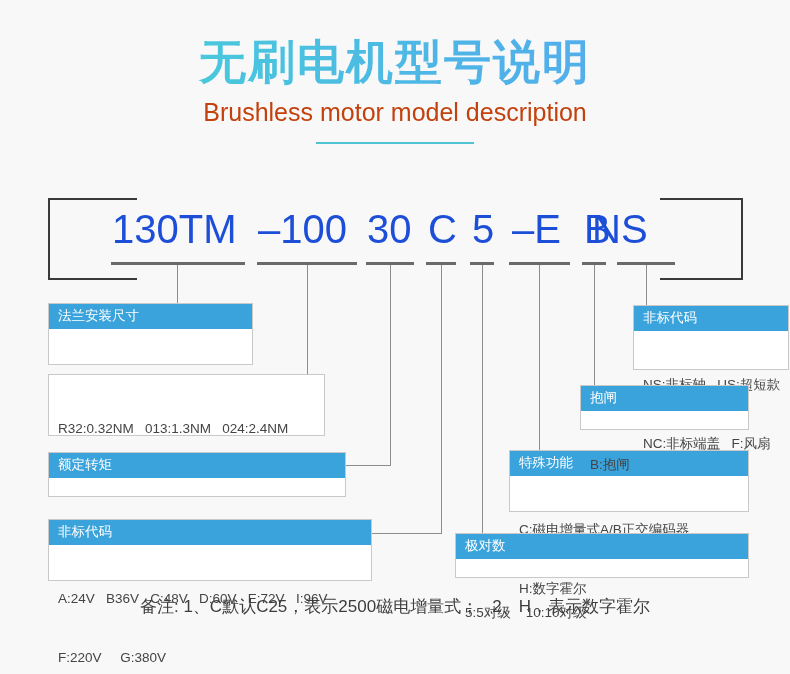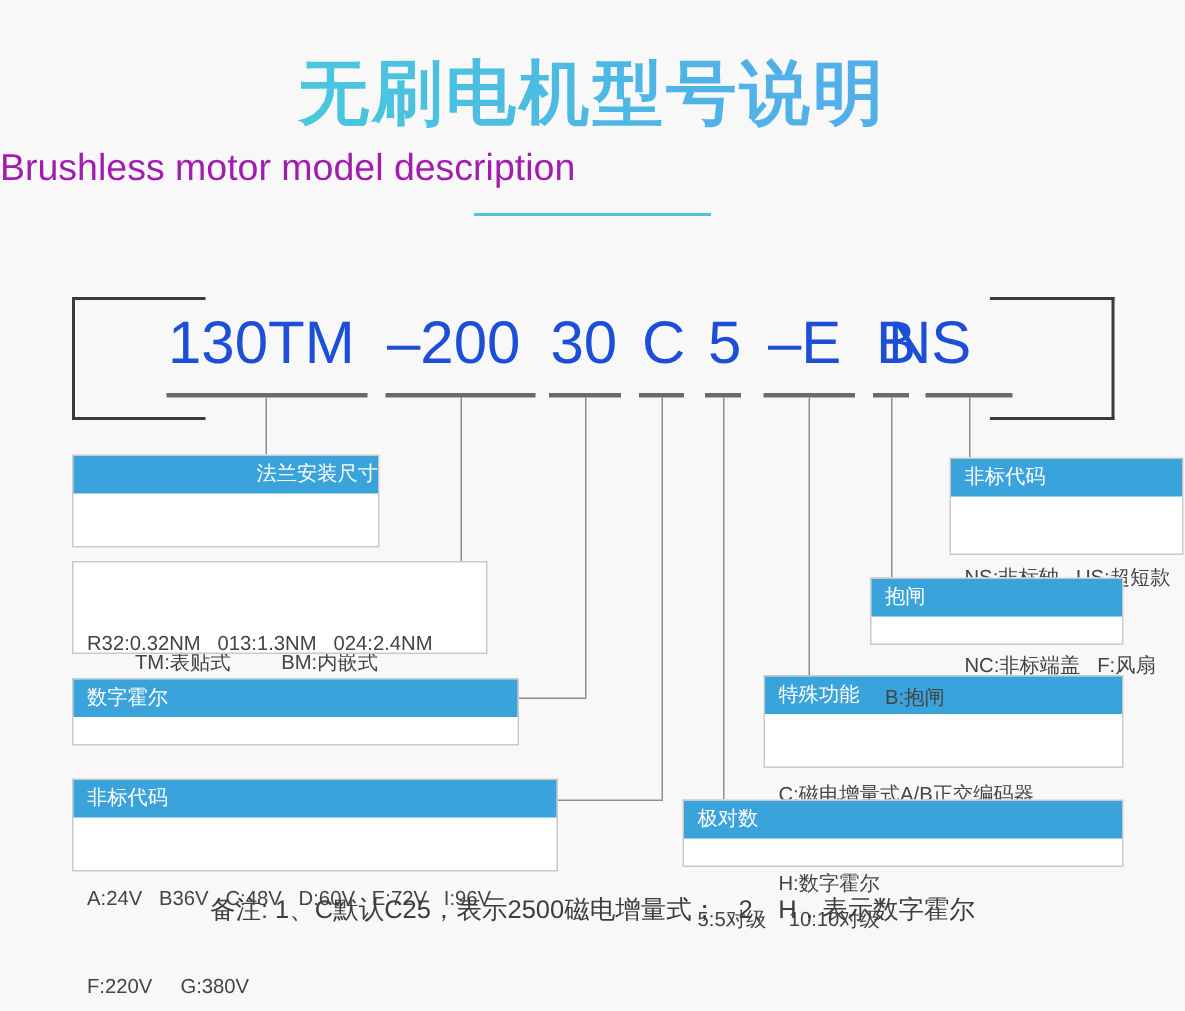--- a/index.html
+++ b/index.html
@@ -14,22 +14,22 @@
 
   
   .title-cn{
     position:absolute;left:0;top:36px;width:790px;text-align:center;
     font-size:47px;font-weight:bold;letter-spacing:2px;line-height:1.1;
     background:linear-gradient(90deg,#4fd4d0 0%,#49c6dd 28%,#4fb2e8 62%,#5aa8ee 100%);
     -webkit-background-clip:text;background-clip:text;
     -webkit-text-fill-color:transparent;color:transparent;
   }
   .title-en{
-    position:absolute;left:0;top:98px;width:790px;text-align:left;
-    font-size:25px;color:#a21caf;letter-spacing:0px;font-weight:normal;
+    position:absolute;left:0;top:98px;width:790px;text-align:center;
+    font-size:25px;color:#c2410c;letter-spacing:0px;font-weight:normal;
   }
   .title-rule{
     position:absolute;left:316px;top:142px;width:158px;height:2px;background:#52c3d2;
   }
 
   
   .bracket{position:absolute;}
   .bk-line{position:absolute;background:#3a3a3a;}
 
   
@@ -78,21 +78,21 @@
   </div>
 
   <div class="bracket">
     <div class="bk-line" style="left:660px;top:198px;width:83px;height:2px;"></div>
     <div class="bk-line" style="left:741px;top:198px;width:2px;height:82px;"></div>
     <div class="bk-line" style="left:660px;top:278px;width:83px;height:2px;"></div>
   </div>
 
   <div class="model">
     <span class="seg" style="left:112px;">130TM</span>
-    <span class="seg" style="left:258px;">–200</span>
+    <span class="seg" style="left:258px;">–100</span>
     <span class="seg" style="left:367px;">30</span>
     <span class="seg" style="left:428px;">C</span>
     <span class="seg" style="left:472px;">5</span>
     <span class="seg" style="left:512px;">–E</span>
     <span class="seg" style="left:584px;">B</span>
     <span class="seg" style="left:592px;">NS</span>
   </div>
 
   <div class="seg-ul" style="left:111px;top:262px;width:134px;"></div>
   <div class="seg-ul" style="left:257px;top:262px;width:100px;"></div>
@@ -112,36 +112,35 @@
   <div class="drop" style="left:594px;top:265px;height:120px;"></div>
   <div class="drop" style="left:646px;top:265px;height:40px;"></div>
 
   <div class="hconn" style="left:252px;top:388px;width:56px;"></div>
   <div class="hconn" style="left:345px;top:465px;width:46px;"></div>
   <div class="hconn" style="left:371px;top:533px;width:71px;"></div>
   <div class="hconn" style="left:455px;top:533px;width:28px;"></div>
   <div class="hconn" style="left:509px;top:450px;width:31px;"></div>
   <div class="hconn" style="left:580px;top:385px;width:15px;"></div>
 
-  <div class="box" style="left:48px;top:303px;width:205px;height:62px;text-align:right;">
+  <div class="box" style="left:48px;top:303px;width:205px;height:62px;">
     <div class="box-head">法兰安装尺寸</div>
     <div class="box-body">
       <span class="ln">40 / 60 / 80 / 110 / 130 / 180</span>
-      <span class="ln">TM:表贴式         BM:内嵌式</span>
     </div>
   </div>
 
   <div class="box" style="left:48px;top:374px;width:277px;height:62px;">
     <div class="box-body">
       <span class="ln">R32:0.32NM   013:1.3NM   024:2.4NM</span>
     </div>
   </div>
 
   <div class="box" style="left:48px;top:452px;width:298px;height:45px;">
-    <div class="box-head">数字霍尔</div>
+    <div class="box-head">额定转矩</div>
     <div class="box-body">
       <span class="ln">30:3000Rpm  15:1500Rpm   20:2000Rpm</span>
     </div>
   </div>
 
   <div class="box" style="left:48px;top:519px;width:324px;height:62px;">
     <div class="box-head">非标代码</div>
     <div class="box-body">
       <span class="ln">A:24V   B36V   C:48V   D:60V   E:72V   I:96V</span>
       <span class="ln">F:220V     G:380V</span>

